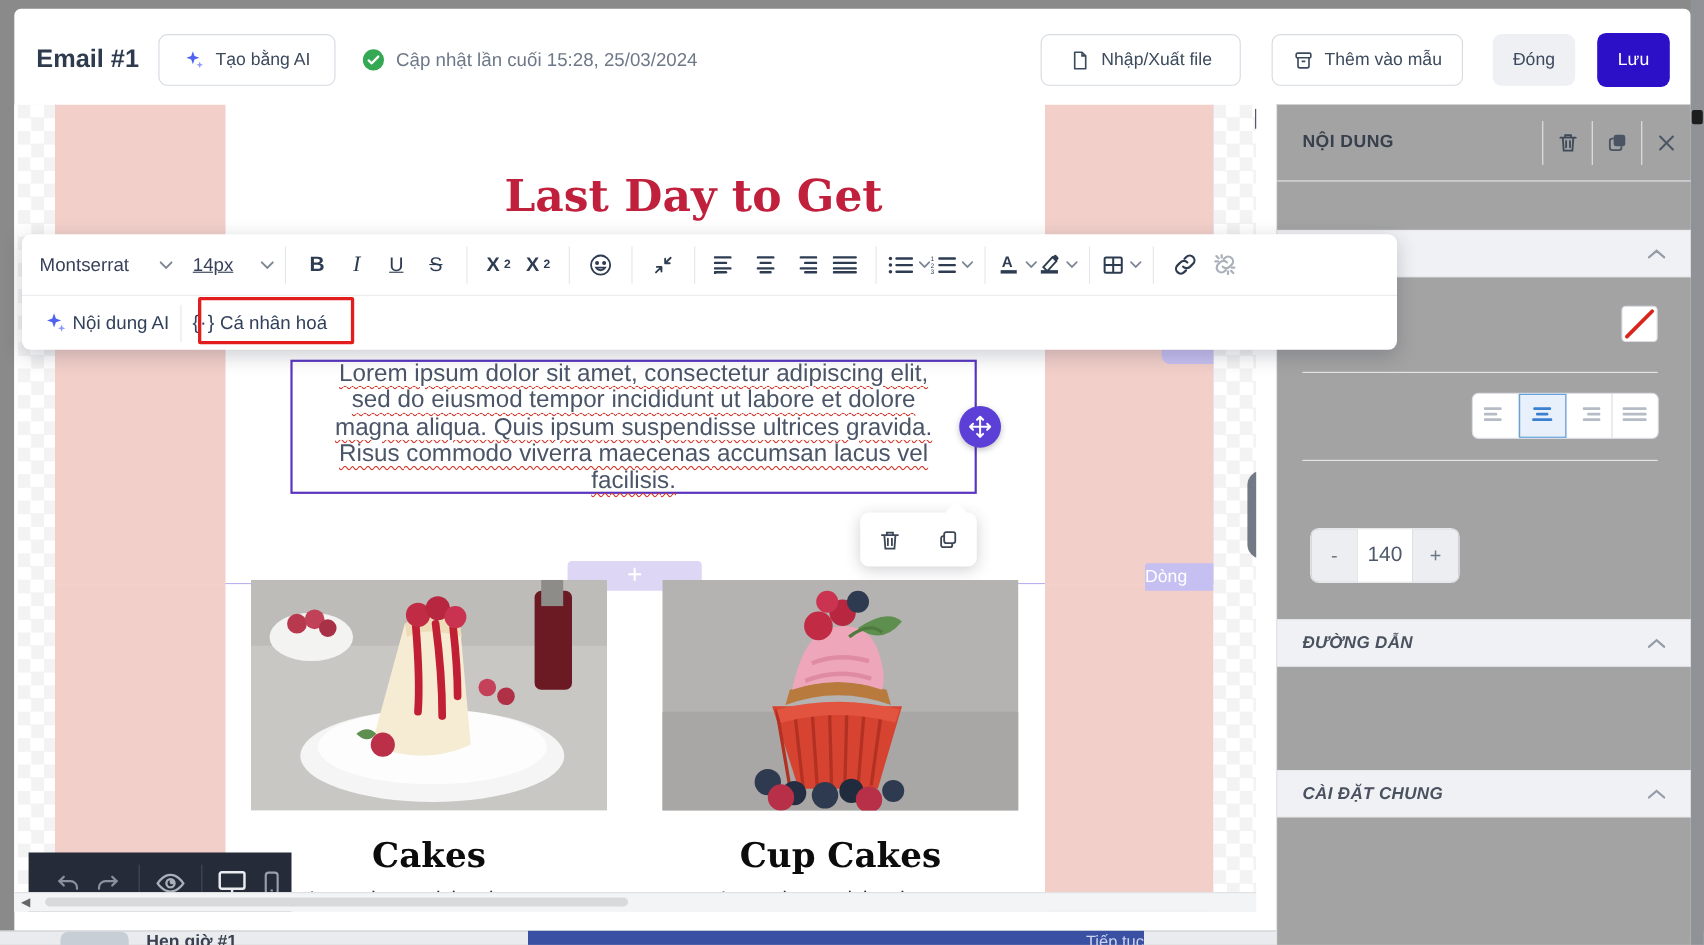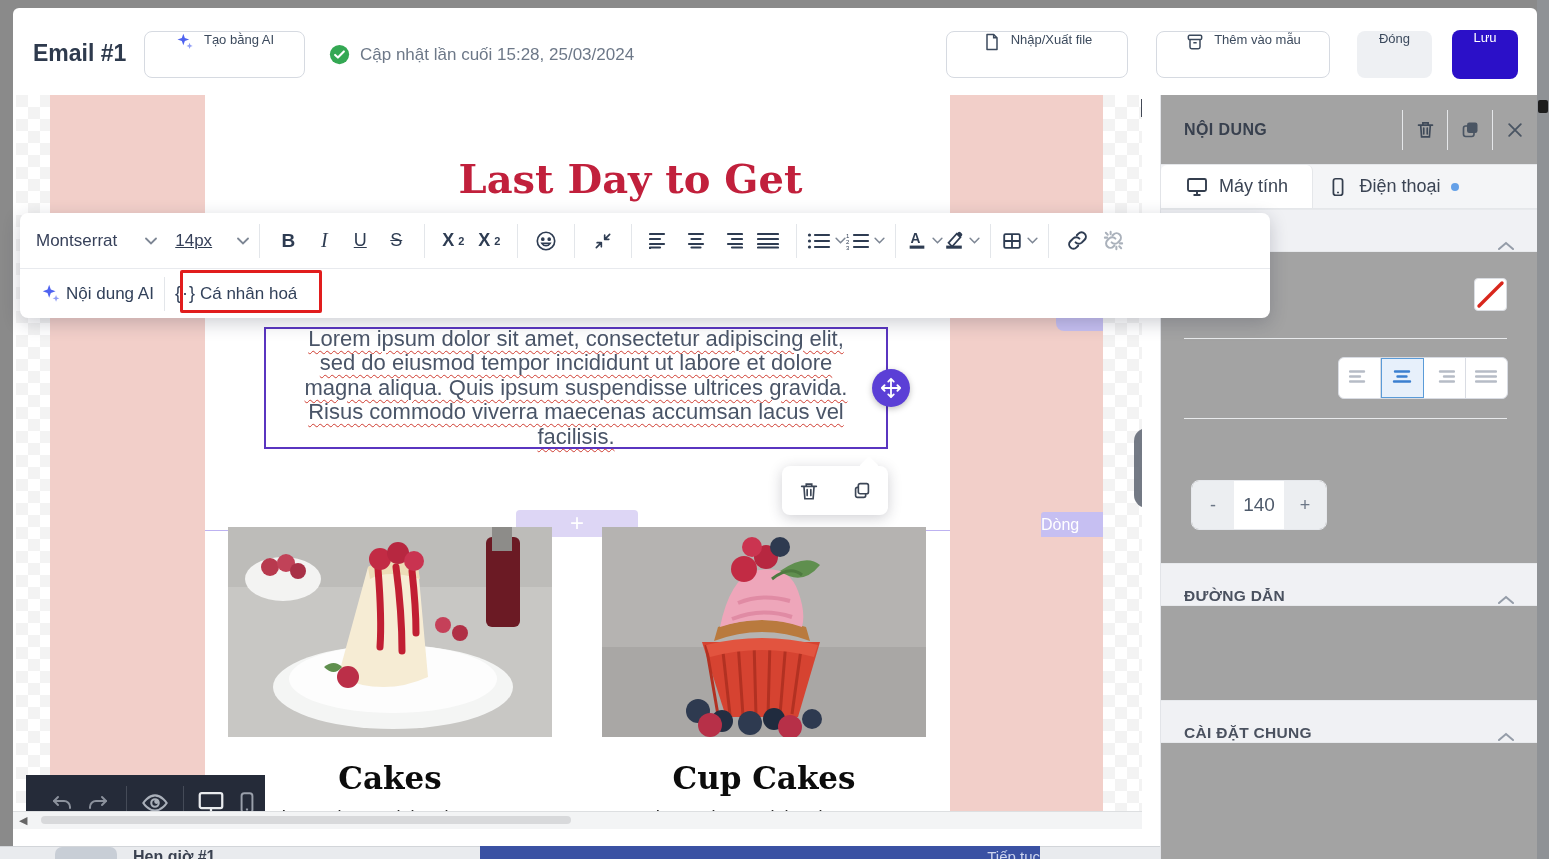--- a/index.html
+++ b/index.html
@@ -13,21 +13,21 @@
   .underlay { left:0; top:846px; width:1549px; height:13px; background:#e9ebee; border-top:1px solid #d2d5d9; }
   .u-node-pill { left:55px; top:847px; width:62px; height:12px; background:#c8ced6; border-radius:7px 7px 0 0; }
   .u-node-label { left:133px; top:848px; font-size:16px; font-weight:700; color:#3a4150; }
   .u-continue { left:480px; top:846px; width:560px; height:13px; background:#3a51a3; color:#cdd4ee; font-size:15px; text-align:right; line-height:22px; overflow:hidden; }
 
   
   .modal { left:13px; top:8px; width:1524px; height:838px; background:#fff; border-radius:6px 6px 0 0; }
 
   
   .hdr-title { left:33px; top:40px; font-size:23px; font-weight:700; color:#2e3a4d; }
-  .btn { display:flex; align-items:flex-start; justify-content:center; gap:9px; border:1px solid #d6dae1; border-radius:8px; background:#fff; color:#3c4a5d; font-size:13px; cursor:pointer; }
+  .btn { display:flex; align-items:center; justify-content:center; gap:9px; border:1px solid #d6dae1; border-radius:8px; background:#fff; color:#3c4a5d; font-size:16px; cursor:pointer; }
   .hdr-ai { left:144px; top:31px; width:161px; height:47px; }
   .hdr-status { left:329px; top:44px; display:flex; align-items:center; gap:10px; color:#6d7888; font-size:17px; }
   .hdr-import { left:946px; top:31px; width:182px; height:47px; }
   .hdr-addtpl { left:1156px; top:31px; width:174px; height:47px; }
   .hdr-close { left:1357px; top:31px; width:75px; height:47px; background:#eef0f3; border:none; }
   .hdr-save { left:1452px; top:30px; width:66px; height:49px; background:#2b10c8; border:none; color:#fff; }
 
   
   .canvas { left:13px; top:95px; width:1129px; height:734px; background:#fff; overflow:hidden; }
   .checker { background:repeating-conic-gradient(#ffffff 0 25%, #f3f3f3 0 50%); background-size:24px 24px; }
@@ -86,21 +86,21 @@
   
   .sidebar { left:1160px; top:95px; width:377px; height:764px; background:#a3a3a3; border-left:1px solid #e2e4e8; z-index:10; }
   .sb-hdr { position:absolute; left:0; top:0; width:100%; height:70px; border-bottom:1px solid #e5e7ea; display:flex; align-items:center; }
   .sb-title { margin-left:23px; font-size:16px; font-weight:700; letter-spacing:.4px; color:#38404e; flex:1; }
   .sb-hicon { width:45px; height:40px; display:flex; align-items:center; justify-content:center; border-left:1px solid #e5e7ea; color:#3f4a59; cursor:pointer; }
   .sb-tabs { position:absolute; left:0; top:70px; width:100%; height:44px; background:#f4f5f7; border-bottom:1px solid #e5e7ea; display:flex; }
   .sb-tab { display:flex; align-items:center; justify-content:center; gap:10px; font-size:18px; color:#3b4454; cursor:pointer; }
   .sb-tab.active { width:152px; background:#fff; border-right:1px solid #e5e7ea; border-radius:6px 6px 0 0; }
   .sb-tab.inactive { width:160px; }
   .bluedot { width:8px; height:8px; border-radius:50%; background:#64a0e8; }
-  .sb-secbar { position:absolute; left:0; width:100%; height:43px; background:#f0f1f4; border-top:1px solid #e7e9ec; border-bottom:1px solid #e7e9ec; display:flex; align-items:flex-end; justify-content:space-between; padding:0 23px; }
+  .sb-secbar { position:absolute; left:0; width:100%; height:43px; background:#f0f1f4; border-top:1px solid #e7e9ec; border-bottom:1px solid #e7e9ec; display:flex; align-items:center; justify-content:space-between; padding:0 23px;font-style:italic; }
   .sb-sectitle { font-size:15.5px; font-weight:700; color:#4a515f; letter-spacing:.3px; }
   .swatch { position:absolute; left:313px; top:183px; width:33px; height:33px; border:1px solid #dadde2; border-radius:4px; background:#fff; }
   .sb-divider { position:absolute; left:23px; width:323px; height:1px; background:#e8eaec; }
   .segctl { position:absolute; left:177px; top:262px; width:170px; height:42px; display:flex; border:1px solid #d9dce3; border-radius:6px; background:#fff; }
   .seg { flex:1; display:flex; align-items:center; justify-content:center; border-right:1px solid #d9dce3; color:#b6bcc6; cursor:pointer; }
   .seg:last-child { border-right:none; border-radius:0 6px 6px 0; }
   .seg:first-child { border-radius:6px 0 0 6px; }
   .seg.active { background:#e7f0fb; outline:1px solid #5a9bd8; outline-offset:-1px; color:#3b7fd0; }
   .stepper { position:absolute; left:30px; top:385px; width:136px; height:50px; display:flex; border-radius:8px; overflow:hidden; border:1px solid #e6e8ec; }
   .step-btn { width:42px; background:#eceef1; display:flex; align-items:center; justify-content:center; font-size:18px; color:#6b7686; cursor:pointer; }
@@ -323,41 +323,20 @@
             <path d="M16 16v1.5A2.5 2.5 0 0113.5 20h-7A2.5 2.5 0 014 17.5v-7A2.5 2.5 0 016.5 8H8" fill="none" stroke="#4a5563" stroke-width="1.9"></path>
           </svg>
       </div>
       <div class="sb-hicon">
         <svg width="20" height="20" viewBox="0 0 24 24" fill="none" stroke="#4a5563" stroke-width="2.2" stroke-linecap="round">
             <path d="M5 5l14 14M19 5L5 19"></path>
           </svg>
       </div>
     </div>
 
-    <div class="sb-tabs">
-      <div class="sb-tab active">
-        <span>
-          <svg width="24" height="24" viewBox="0 0 24 24" fill="none" stroke="#343e4e" stroke-width="1.9">
-              <rect x="3" y="4" width="18" height="12" rx="1.5"></rect>
-              <path d="M8.5 20h7M12 16v4"></path>
-            </svg>
-        </span>
-        <span>Máy tính</span>
-      </div>
-      <div class="sb-tab inactive">
-        <span>
-          <svg width="22" height="22" viewBox="0 0 24 24" fill="none" stroke="#343e4e" stroke-width="1.9">
-              <rect x="7" y="3" width="10" height="18" rx="2.5"></rect>
-              <path d="M11 18h2"></path>
-            </svg>
-        </span>
-        <span>Điện thoại</span>
-        <span class="bluedot"></span>
-      </div>
-    </div>
 
     <div class="sb-secbar" style="top:114px;">
       <span class="sb-sectitle"></span>
       <svg width="16" height="10" viewBox="0 0 16 10">
           <path d="M1 8l7-6 7 6" stroke="#949ca8" stroke-width="2" fill="none" stroke-linecap="round"></path>
         </svg>
     </div>
 
     <div class="swatch">
       <svg width="31" height="31" viewBox="0 0 31 31">

